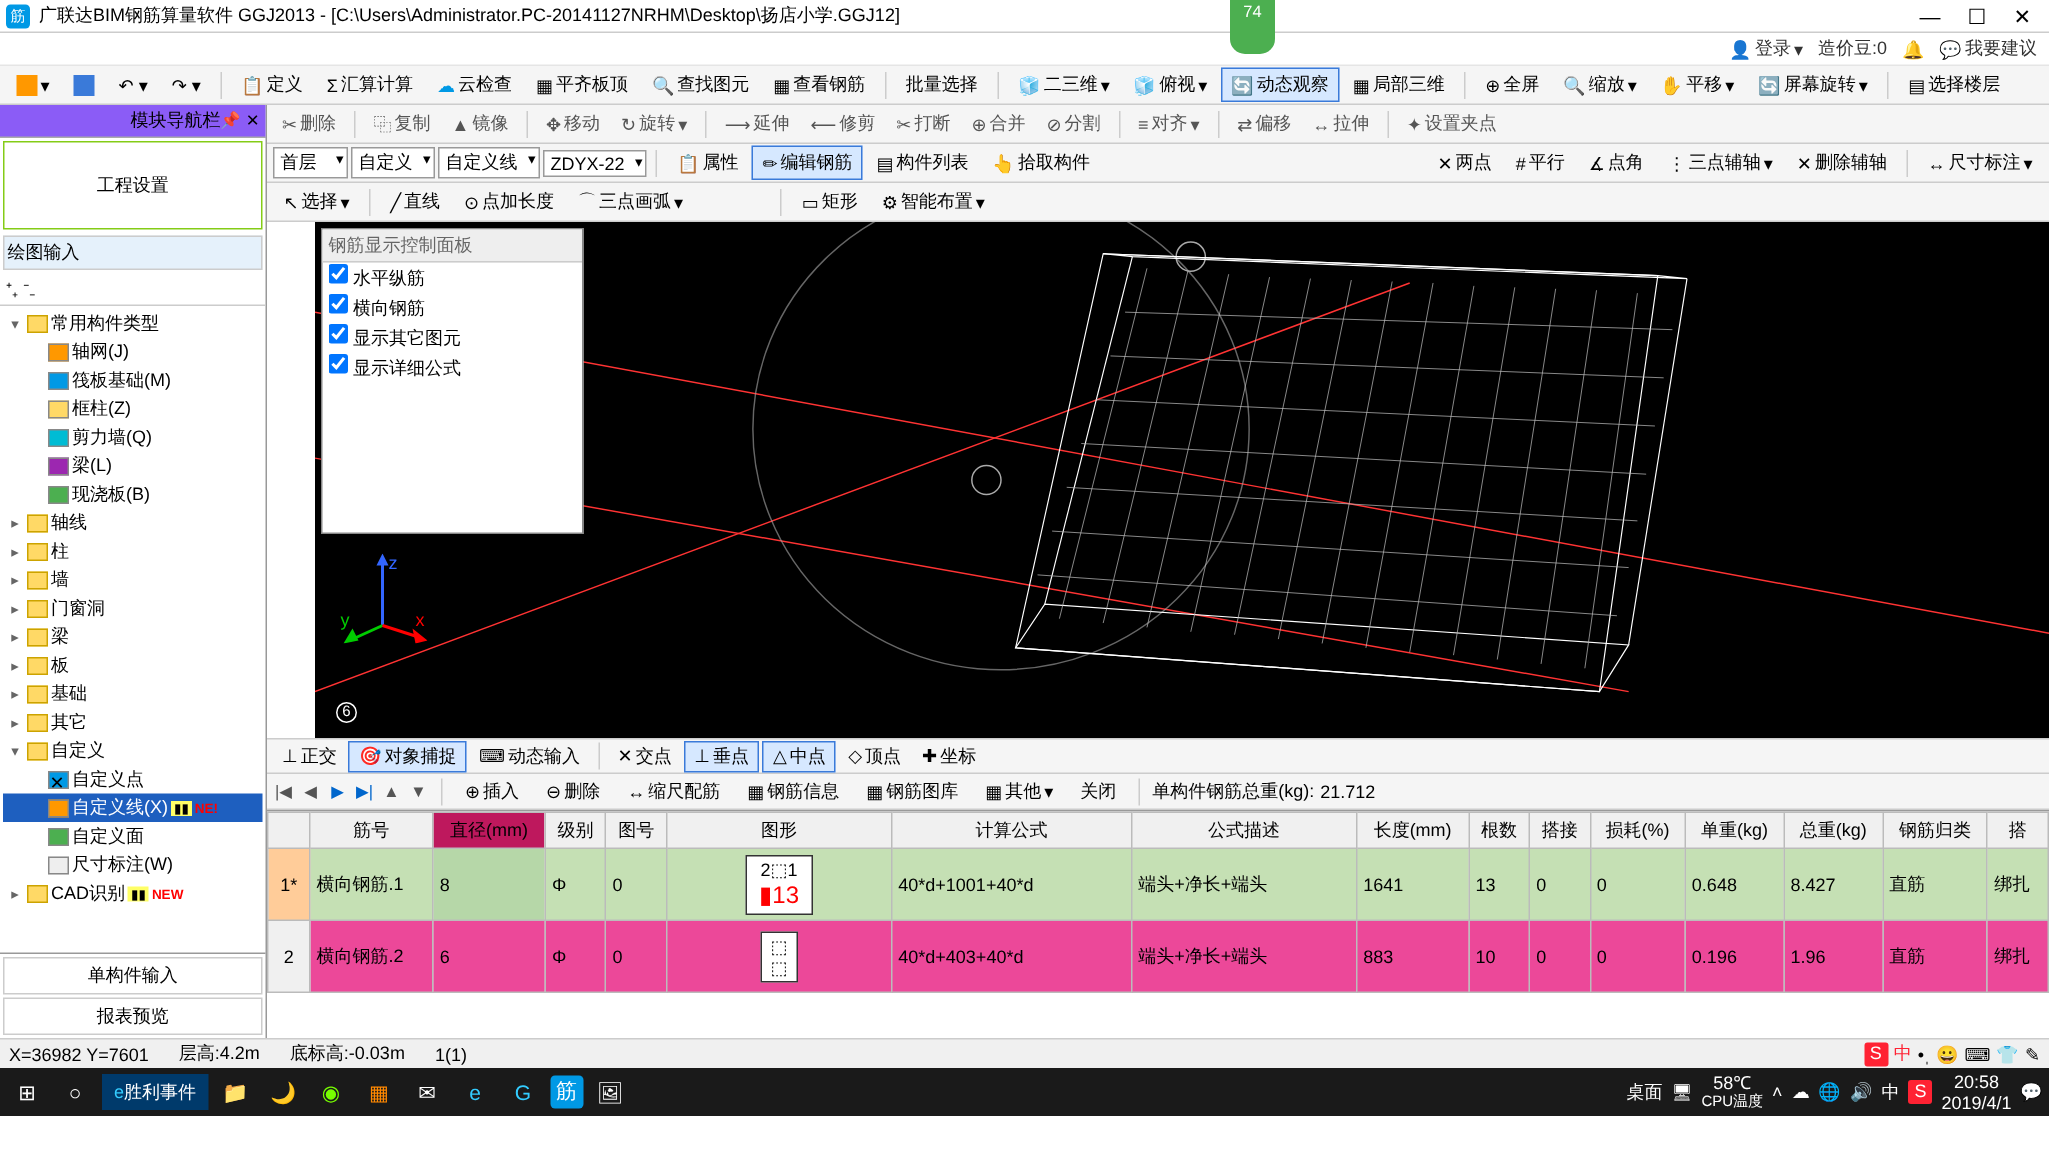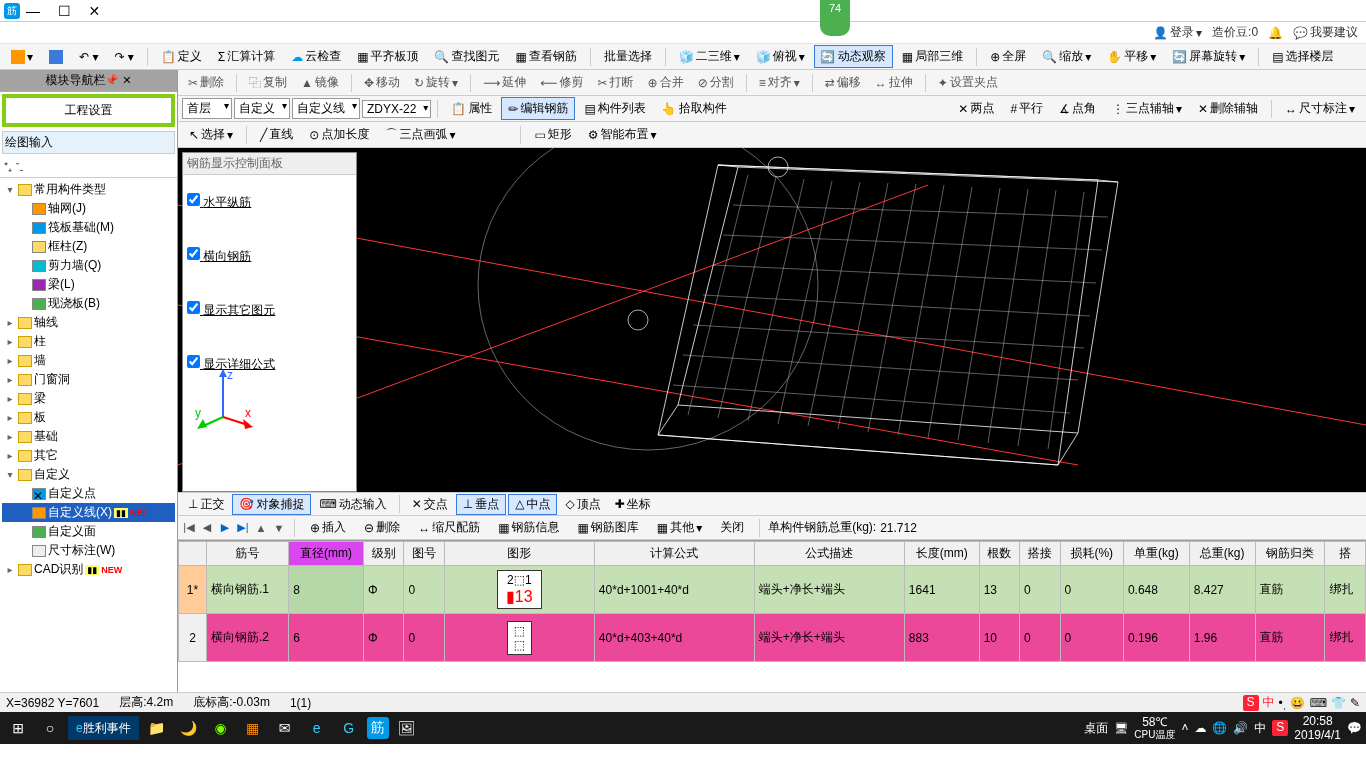--- a/index.html
+++ b/index.html
@@ -15,73 +15,74 @@
 .login-bar .bell{color:#0099e5;}
 .menubar{height:26px;background:#f5f5f5;border-bottom:1px solid #ccc;display:flex;align-items:center;padding:0 4px;gap:2px;}
 .mb-btn{padding:2px 6px;display:flex;align-items:center;gap:2px;border:1px solid transparent;}
 .mb-sep{width:1px;height:18px;background:#ccc;margin:0 4px;}
 .mb-ico{width:14px;height:14px;background:#888;display:inline-block;}
 .mb-ico.blue{background:#3a7ad9;} .mb-ico.orange{background:#ff9800;}
 .toolbar2{height:26px;background:#f5f5f5;border-bottom:1px solid #ccc;display:flex;align-items:center;padding:0 4px;gap:2px;}
 .tb2-btn{padding:2px 6px;display:flex;align-items:center;gap:2px;color:#555;}
 .main-area{display:flex;height:622px;}
 .left-panel{width:178px;border-right:1px solid #999;display:flex;flex-direction:column;background:#fff;}
-.panel-header{background:#a3a3a3;border-bottom:1px solid #aaa;padding:2px 4px;display:flex;justify-content:center;align-items:center;font-weight:normal;}
+.panel-header{background:#8b5cf6;border-bottom:1px solid #aaa;padding:2px 4px;display:flex;justify-content:flex-end;align-items:center;font-weight:normal;}
 .panel-header .pin{font-size:11px;}
-.panel-sub{background:#fff;border:4px solid #84cc16;margin:2px;text-align:center;padding:4px;}
+.panel-sub{background:#fff;border:1px solid #84cc16;margin:2px;text-align:center;padding:20px;}
 .panel-sub2{background:#fff;border:1px solid #ccc;margin:2px;padding:2px;}
 .mini-tb{padding:2px 4px;border-bottom:1px solid #ccc;}
 .tree{flex:1;overflow:auto;padding:2px;}
 .tree-node{padding:1px 2px;display:flex;align-items:center;gap:2px;white-space:nowrap;}
 .tree-node .exp{width:12px;text-align:center;color:#666;font-size:10px;}
 .tree-node .folder{width:14px;height:12px;background:#ffd966;border:1px solid #cca300;}
 .tree-node .item-ico{width:14px;height:12px;border:1px solid #888;background:#eee;}
 .tree-node.selected{background:#1e5fbf;color:#fff;text-align:right;} .tree-node.i2{padding-left:30px;}
 .new-tag{color:#f00;font-size:9px;font-weight:bold;}
 .left-bottom{border-top:1px solid #999;}
 .left-bottom div{border:1px solid #ccc;margin:2px;text-align:center;padding:3px;background:#fff;}
 .right-panel{flex:1;display:flex;flex-direction:column;}
 .rp-tb1{height:26px;border-bottom:1px solid #ccc;display:flex;align-items:center;padding:0 4px;gap:2px;background:#f5f5f5;}
 .rp-tb2{height:26px;border-bottom:1px solid #ccc;display:flex;align-items:center;padding:0 4px;gap:2px;background:#f5f5f5;}
 .combo{border:1px solid #999;padding:1px 14px 1px 4px;background:#fff;position:relative;min-width:50px;}
 .combo::after{content:"▾";position:absolute;right:2px;top:1px;font-size:10px;}
 .rp-btn{padding:2px 6px;display:flex;align-items:center;gap:2px;border:1px solid transparent;}
 .rp-btn.active{border:1px solid #3a7ad9;background:#d6e8ff;}
-.viewport{flex:1;background:#000;position:relative;overflow:hidden;}
+.viewport{flex:1;background:#000;position:relative;overflow:hidden;margin-left:32px;}
 .panel-floating{position:absolute;left:4px;top:4px;width:175px;background:#fff;border:1px solid #888;}
 .panel-floating .pf-title{background:#eee;padding:2px 4px;color:#666;border-bottom:1px solid #ccc;}
-.panel-floating label{display:block;padding:18px 4px;text-decoration:underline;}
+.panel-floating label{display:block;padding:1px 4px;}
 .axis3d{position:absolute;left:15px;bottom:60px;}
 .marker6{position:absolute;left:14px;bottom:10px;color:#fff;border:1px solid #fff;border-radius:50%;width:14px;height:14px;text-align:center;line-height:12px;font-size:10px;}
 .snap-bar{height:24px;border-top:1px solid #ccc;border-bottom:1px solid #ccc;display:flex;align-items:center;padding:0 4px;gap:2px;background:#f5f5f5;}
 .snap-btn{padding:1px 6px;display:flex;align-items:center;gap:2px;}
 .snap-btn.on{border:1px solid #3a7ad9;background:#d6e8ff;}
 .grid-tb{height:24px;border-bottom:1px solid #ccc;display:flex;align-items:center;padding:0 4px;gap:4px;background:#f5f5f5;}
 .nav-btn{width:14px;font-size:11px;color:#555;text-align:center;}
 .data-grid{flex:0 0 152px;overflow:auto;border-top:1px solid #999;}
 table.dg{border-collapse:collapse;width:100%;}
 table.dg th{background:#f0f0f0;border:1px solid #bbb;padding:3px 4px;font-weight:normal;white-space:nowrap;}
-table.dg th.hl{background:#d946ef;}
+table.dg th.hl{background:#be185d;}
 table.dg td{border:1px solid #bbb;padding:3px 4px;background:#ec4899;white-space:nowrap;height:48px;}
 table.dg tr.sel td{background:#c5e0b4;}
 table.dg td.rh{background:#f0f0f0;text-align:center;width:28px;}
 .status-bar{height:20px;background:#f0f0f0;border-top:1px solid #ccc;display:flex;align-items:center;padding:0 6px;gap:20px;font-size:11px;}
 .status-right{margin-left:auto;display:flex;gap:4px;align-items:center;}
 .sogou-ico{background:#f23;color:#fff;width:16px;height:16px;text-align:center;border-radius:2px;}
 .taskbar{height:32px;background:#1a1a1a;display:flex;align-items:center;color:#fff;padding:0 4px;gap:4px;}
 .tb-ico{width:28px;height:28px;display:flex;align-items:center;justify-content:center;font-size:14px;}
 .tb-right{margin-left:auto;display:flex;align-items:center;gap:6px;font-size:11px;}
 .tb-clock{text-align:center;line-height:1.2;}
 svg.wire{position:absolute;left:0;top:0;width:100%;height:100%;}
 </style>
 </head>
 <body>
 
 <div class="titlebar">
   <div class="app-icon">筋</div>
+  <div class="title-text">广联达BIM钢筋算量软件 GGJ2013 - [C:\Users\Administrator.PC-20141127NRHM\Desktop\扬店小学.GGJ12]</div>
   <div class="win-btns">
     <span>—</span>
     <span>☐</span>
     <span>✕</span>
   </div>
 </div>
 <div class="badge-74">74</div>
 
 <div class="login-bar">
   <span>👤 <span>登录</span> ▾</span>
@@ -227,20 +228,24 @@
           <span class="item-ico"></span>
           <span>尺寸标注(W)</span>
         </div>
       <div class="tree-node">
           <span class="exp">▸</span>
           <span class="folder"></span>
           <span>CAD识别</span> 
           <span style="background:#ffff66;color:#000;font-size:9px;padding:0 2px;">▮▮</span>
           <span class="new-tag">NEW</span>
         </div>
+    </div>
+    <div class="left-bottom">
+      <div>单构件输入</div>
+      <div>报表预览</div>
     </div>
   </div>
 
   <div class="right-panel">
     <div class="toolbar2">
       <div class="tb2-btn">✂ <span>删除</span></div>
         <div class="mb-sep"></div>
       <div class="tb2-btn">⿻ <span>复制</span></div>
       <div class="tb2-btn">▲ <span>镜像</span></div>
         <div class="mb-sep"></div>

